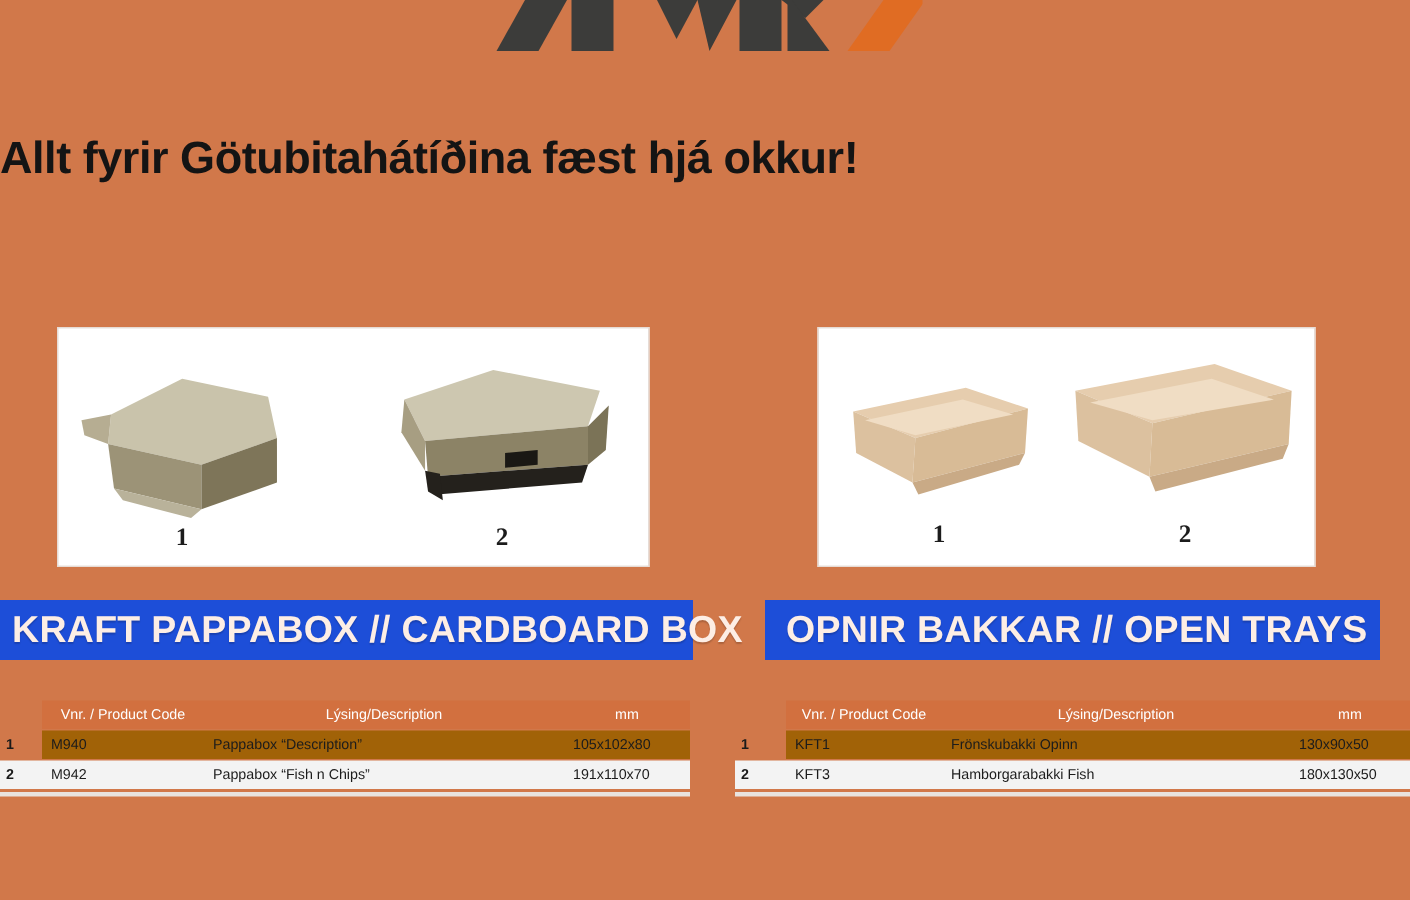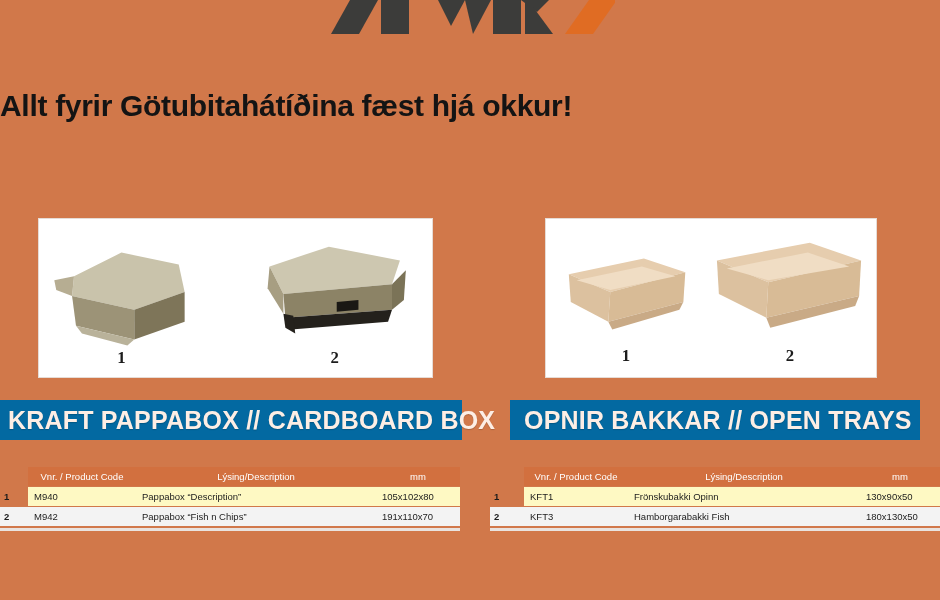--- a/index.html
+++ b/index.html
@@ -62,21 +62,21 @@
     height: 160px;
     position: relative;
     overflow: hidden;
   }
   .photo-svg { display: block; width: 100%; height: 100%; }
 
   
   .banner {
     position: absolute;
     height: 40px;
-    background: #0369a1;
+    background: #1d4ed8;
     display: flex;
     align-items: center;
     color: #fdeee5;
     font-size: 25px;
     font-weight: 700;
     letter-spacing: 0.2px;
     white-space: nowrap;
     text-shadow: 0 1px 1px rgba(0,0,0,.18);
   }
   .banner-left  { top: 400px; left: 0;    width: 462px; padding-left: 8px; }
@@ -101,21 +101,21 @@
     font-weight: 400;
     text-align: center;
     padding: 4px 6px;
     height: 16px;
     font-size: 9.5px;
     white-space: nowrap;
   }
   thead th.c-num { background: #d1784a; }
 
   tbody td {
-    background: #fef9c3;
+    background: #a16207;
     color: #1c1c1c;
     padding: 4px 6px;
     height: 18px;
     white-space: nowrap;
     font-size: 9.5px;
   }
   tbody tr.alt td { background: #f3f3f3; }
   tbody td.c-num {
     background: #d1784a;
     color: #1a1a1a;

